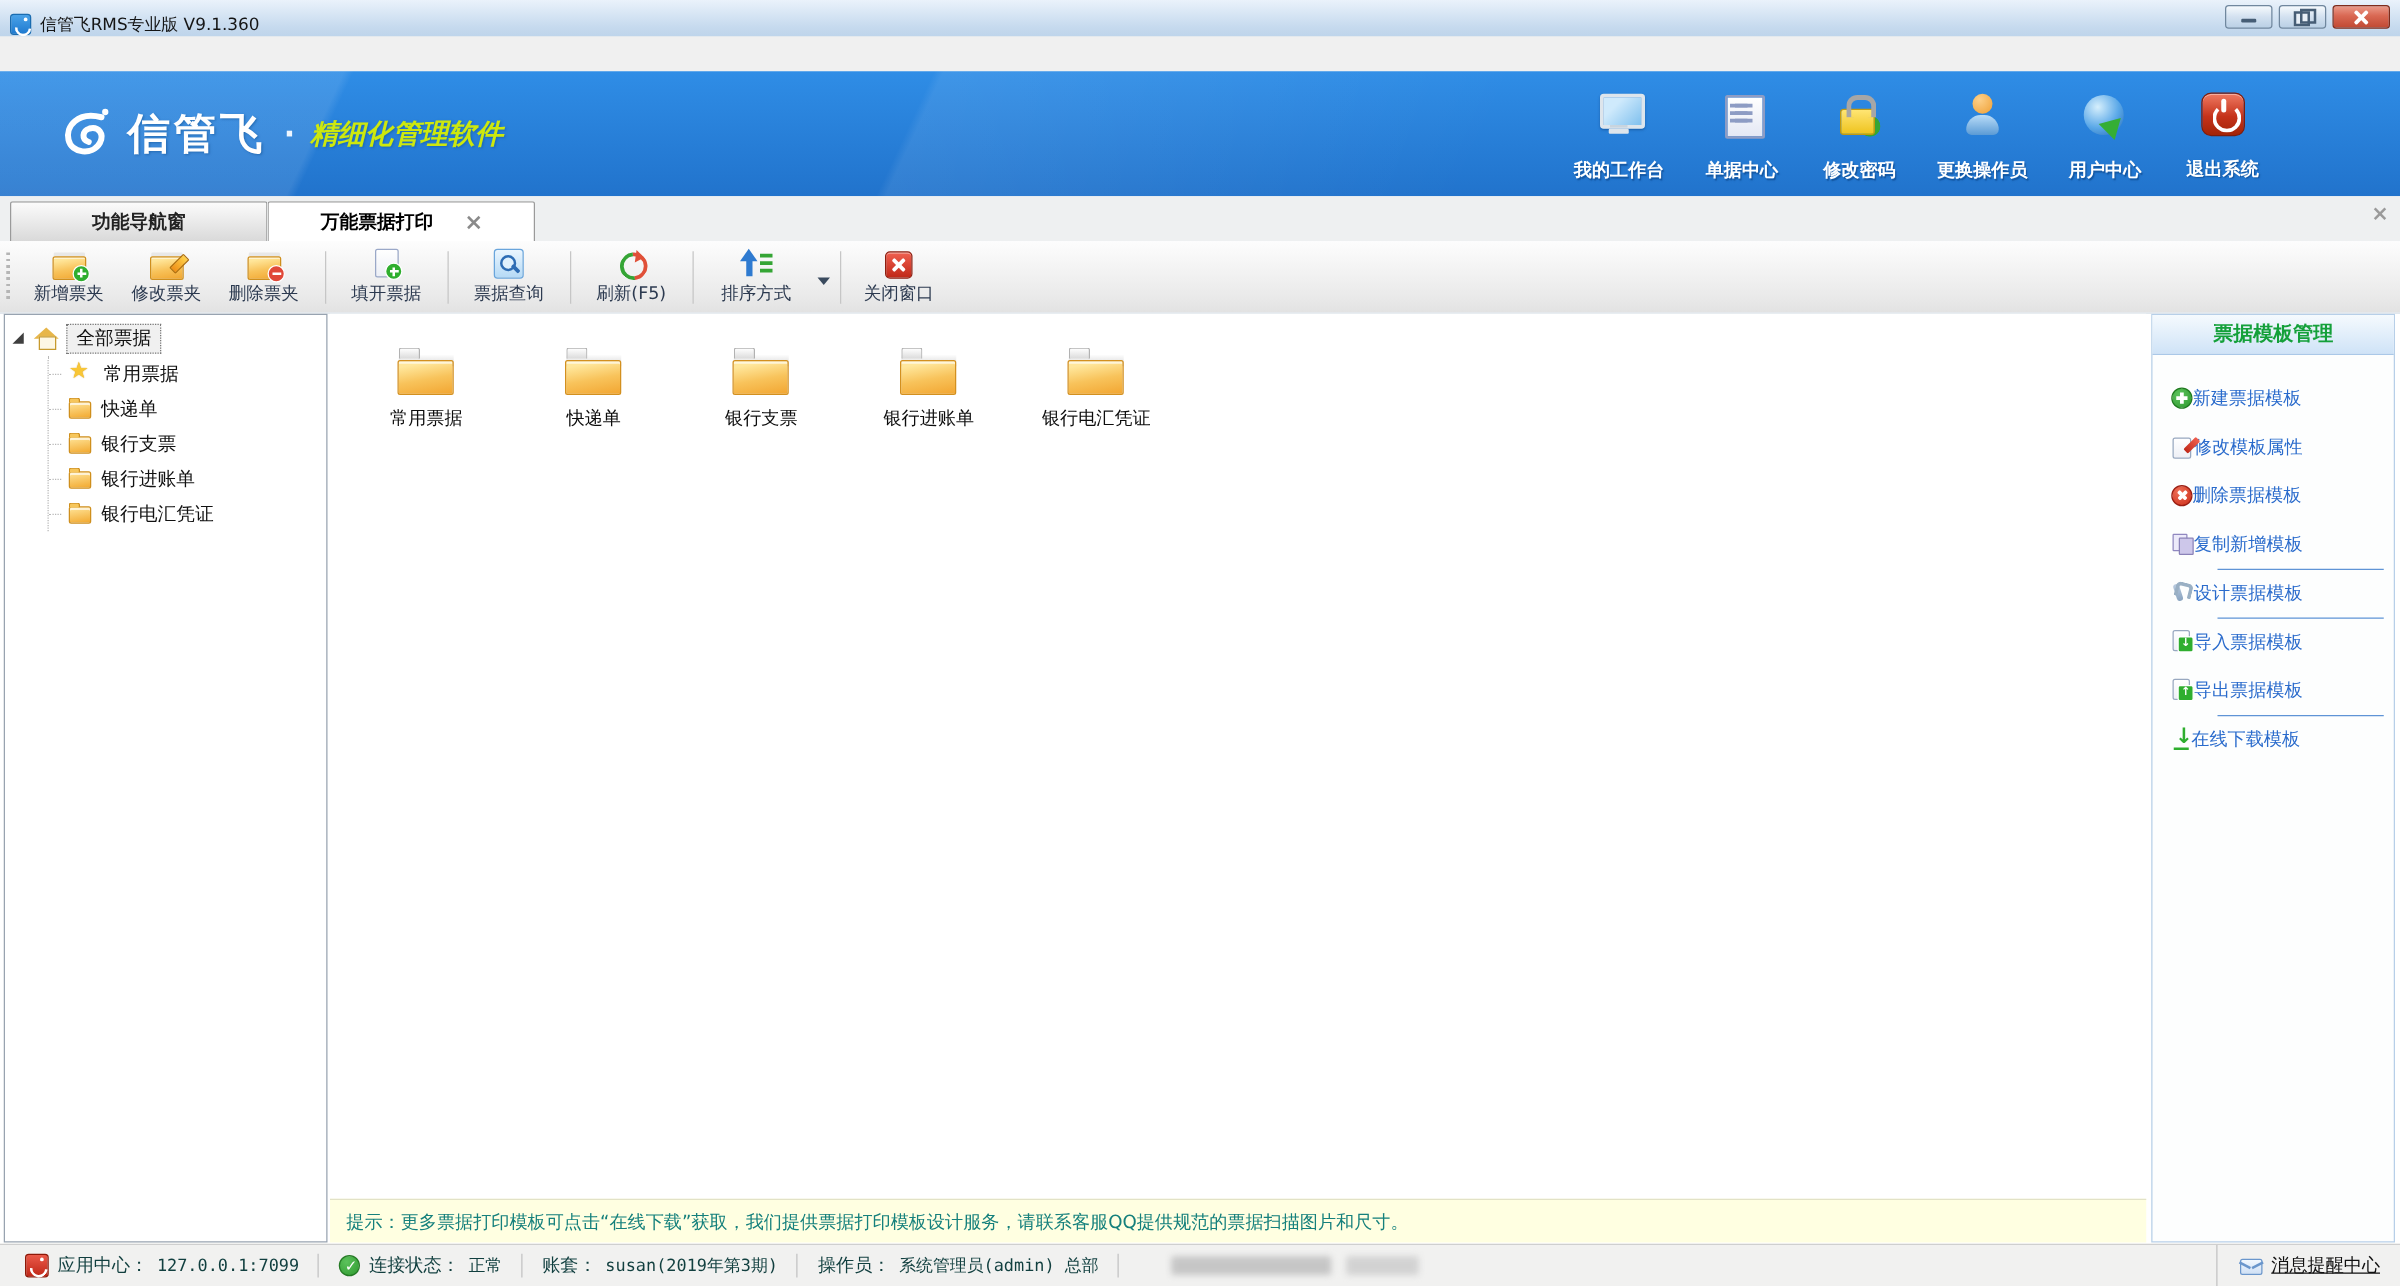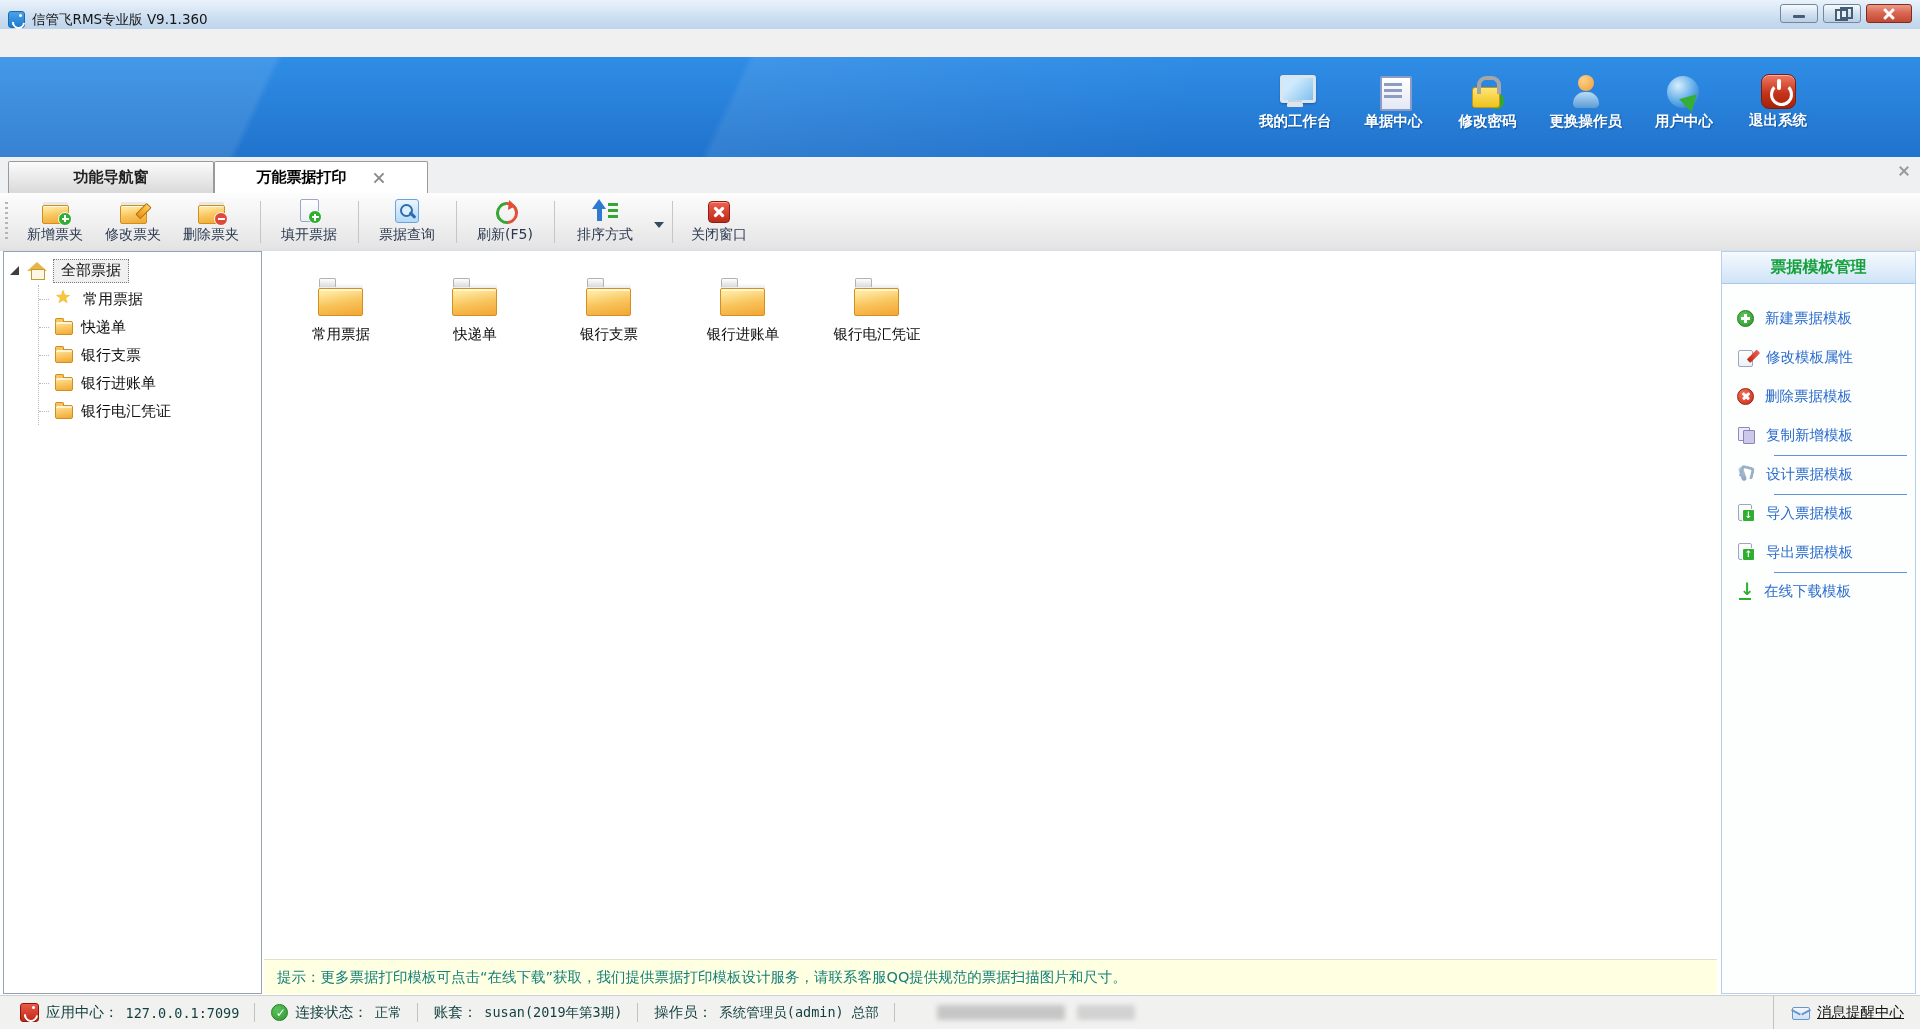--- a/index.html
+++ b/index.html
@@ -31,21 +31,21 @@
   .banner { position:absolute; top:57px; left:0; right:0; height:100px;
     background:
       linear-gradient(115deg, rgba(255,255,255,.10) 14%, rgba(255,255,255,0) 14.4%, rgba(255,255,255,0) 38%, rgba(255,255,255,.08) 38.4%, rgba(255,255,255,0) 62%),
       linear-gradient(#2f8de6,#2173cc); }
   .banner-left { position:absolute; left:44px; top:26px; display:flex; align-items:center; }
   .logo-swoosh { width:48px; height:48px; }
   .logo-text { color:#fff; font-size:34px; font-weight:bold; letter-spacing:3px; margin-left:10px; text-shadow:1px 1px 2px rgba(0,60,120,.4); }
   .logo-sep { color:#eef6ff; font-size:24px; font-weight:bold; margin:0 12px 0 14px; }
   .logo-tagline { color:#cde80e; font-size:22px; font-weight:bold; font-style:italic; text-shadow:1px 1px 2px rgba(0,60,120,.35); }
   .banner-actions { position:absolute; right:110px; top:17px; display:flex; gap:30px; }
-  .banner-action { display:flex; flex-direction:column; align-items:center; gap:2px;
+  .banner-action { display:flex; flex-direction:column; align-items:center; gap:17px;
     color:#fff; font-size:14.5px; font-weight:bold; cursor:pointer; min-width:64px; text-shadow:1px 1px 1px rgba(0,50,110,.5); }
 
   
   .tabstrip { position:absolute; top:157px; left:0; right:0; height:36px; background:#eef0f1; }
   .tab { position:absolute; top:4px; height:32px; display:flex; align-items:center; justify-content:center;
     font-size:15px; font-weight:bold; border:1px solid #9a9a9a; border-bottom:none; border-radius:2px 2px 0 0; cursor:pointer; }
   .tab-func  { left:8px;   width:206px; background:linear-gradient(#fbfbfb,#d9d9d9); color:#222; }
   .tab-print { left:214px; width:214px; background:#fff; color:#000; }
   .tab-close { position:relative; width:13px; height:13px; margin-left:26px; display:none; }
   .tab.closable .tab-close { display:inline-block; }
@@ -87,21 +87,21 @@
     font-size:14.5px; color:#0d0d0d; cursor:pointer; }
   .hint-bar { position:absolute; left:0; right:0; bottom:0; height:35px; background:#ffffe1;
     border-top:1px solid #e2e2c6; display:flex; align-items:center; padding-left:13px;
     font-size:14.5px; color:#15807c; }
 
   .right-panel { position:absolute; right:4px; top:251px; width:195px; bottom:35px;
     background:#fdfefe; border:1px solid #b7cfe8; }
   .rp-header { height:32px; background:linear-gradient(#f5fafe,#cfe3f7); border-bottom:1px solid #aac8e8;
     display:flex; align-items:center; justify-content:center; color:#14a03a; font-weight:bold; font-size:16px; }
   .rp-links { padding-top:20px; }
-  .rp-link { position:relative; display:flex; align-items:center; gap:11px; height:28px;
+  .rp-link { position:relative; display:flex; align-items:center; height:28px;
     padding-left:15px; margin-bottom:11px; color:#2a6bcc; font-size:14.5px; cursor:pointer; }
   .rp-link.sep-after::after { content:""; position:absolute; left:52px; right:8px; bottom:-7px; height:1px; background:#5f94d6; }
 
   
   .statusbar { position:absolute; left:0; right:0; bottom:0; height:34px; background:#f1f1f0;
     border-top:1px solid #cfcfcf; display:flex; align-items:center; font-size:14.5px; color:#113f3f; }
   .status-item { position:relative; display:flex; align-items:center; gap:7px; padding:0 16px; height:100%; }
   .status-item::after { content:""; position:absolute; right:0; top:7px; bottom:7px; width:1px; background:#c2c2c2; }
   .status-item:first-child { padding-left:20px; }
   .st-value { font-family:"DejaVu Sans Mono","Liberation Mono",monospace; font-size:13.5px; }
@@ -294,20 +294,29 @@
   </div>
 </div>
 
 <div class="menubar">
     <span class="menu-item"></span>
     <span class="menu-item"></span>
     <span class="menu-item"></span>
   </div>
 
 <div class="banner">
+  <div class="banner-left">
+    <svg class="logo-swoosh" viewBox="0 0 40 40">
+      <path d="M31 9 C15 5 7 15 9 24 C11 33 25 35 30 26 C33 20 29 15 23 16.5 C18 18 17.5 24 22.5 25.5" stroke="#ffffff" stroke-width="4" fill="none" stroke-linecap="round"></path>
+      <circle cx="33.5" cy="5.5" r="2.1" fill="#ffffff"></circle>
+    </svg>
+    <span class="logo-text">信管飞</span>
+    <span class="logo-sep">·</span>
+    <span class="logo-tagline">精细化管理软件</span>
+  </div>
   <div class="banner-actions">
       <div class="banner-action">
     <span class="icon-slot monitor-icon"></span>
     <span class="ba-label">我的工作台</span>
   </div>
       <div class="banner-action">
     <span class="icon-slot document-list-icon"></span>
     <span class="ba-label">单据中心</span>
   </div>
       <div class="banner-action">

